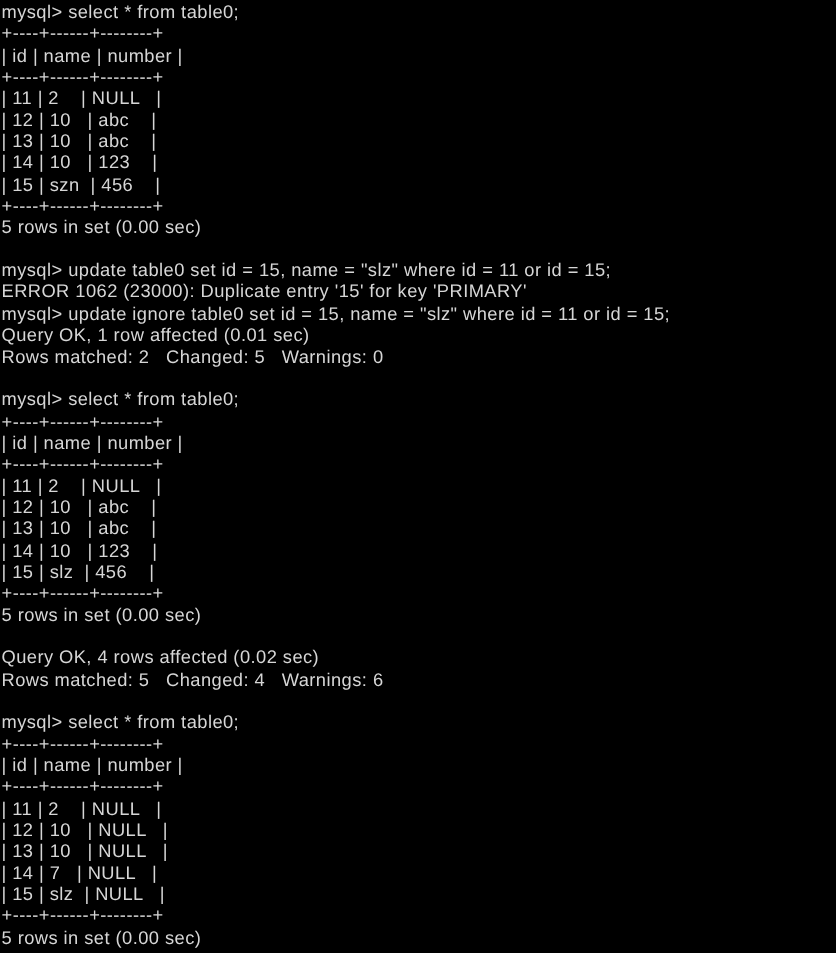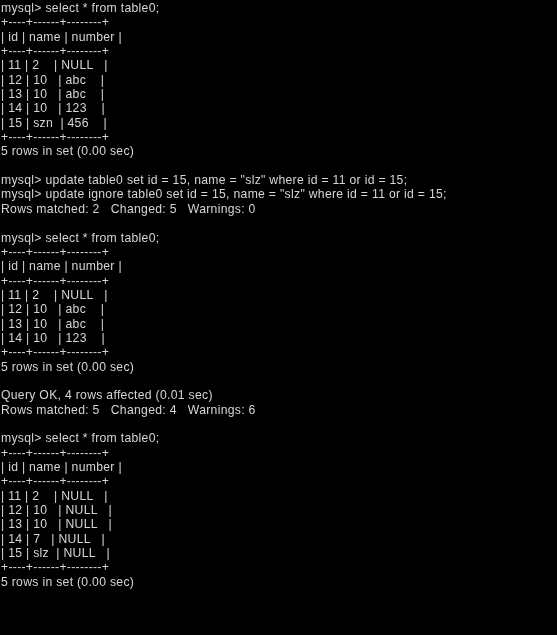--- a/index.html
+++ b/index.html
@@ -46,35 +46,38 @@
     <div class="tline">+----+------+--------+</div>
     <div class="tline">| 11 | 2    | NULL   |</div>
     <div class="tline">| 12 | 10   | abc    |</div>
     <div class="tline">| 13 | 10   | abc    |</div>
     <div class="tline">| 14 | 10   | 123    |</div>
     <div class="tline">| 15 | szn  | 456    |</div>
     <div class="tline">+----+------+--------+</div>
     <div class="tline">5 rows in set (0.00 sec)</div>
     <div class="tline blank"> </div>
     <div class="tline">mysql&gt; update table0 set id = 15, name = "slz" where id = 11 or id = 15;</div>
+    <div class="tline">ERROR 1062 (23000): Duplicate entry '15' for key 'PRIMARY'</div>
     <div class="tline">mysql&gt; update ignore table0 set id = 15, name = "slz" where id = 11 or id = 15;</div>
+    <div class="tline">Query OK, 1 row affected (0.01 sec)</div>
     <div class="tline">Rows matched: 2   Changed: 5   Warnings: 0</div>
     <div class="tline blank"> </div>
     <div class="tline">mysql&gt; select * from table0;</div>
     <div class="tline">+----+------+--------+</div>
     <div class="tline">| id | name | number |</div>
     <div class="tline">+----+------+--------+</div>
     <div class="tline">| 11 | 2    | NULL   |</div>
     <div class="tline">| 12 | 10   | abc    |</div>
     <div class="tline">| 13 | 10   | abc    |</div>
     <div class="tline">| 14 | 10   | 123    |</div>
+    <div class="tline">| 15 | slz  | 456    |</div>
     <div class="tline">+----+------+--------+</div>
     <div class="tline">5 rows in set (0.00 sec)</div>
     <div class="tline blank"> </div>
-    <div class="tline">Query OK, 4 rows affected (0.01 sec)</div>
+    <div class="tline">Query OK, 4 rows affected (0.02 sec)</div>
     <div class="tline">Rows matched: 5   Changed: 4   Warnings: 6</div>
     <div class="tline blank"> </div>
     <div class="tline">mysql&gt; select * from table0;</div>
     <div class="tline">+----+------+--------+</div>
     <div class="tline">| id | name | number |</div>
     <div class="tline">+----+------+--------+</div>
     <div class="tline">| 11 | 2    | NULL   |</div>
     <div class="tline">| 12 | 10   | NULL   |</div>
     <div class="tline">| 13 | 10   | NULL   |</div>
     <div class="tline">| 14 | 7   | NULL   |</div>

